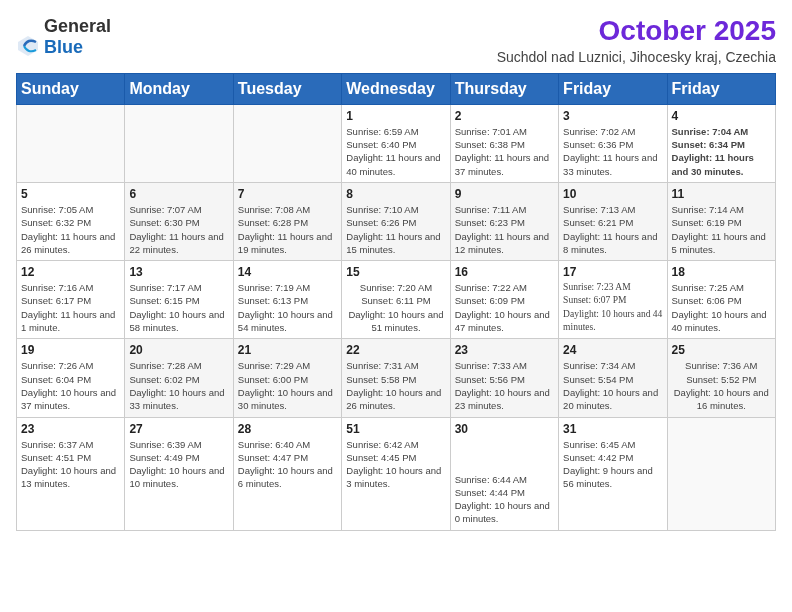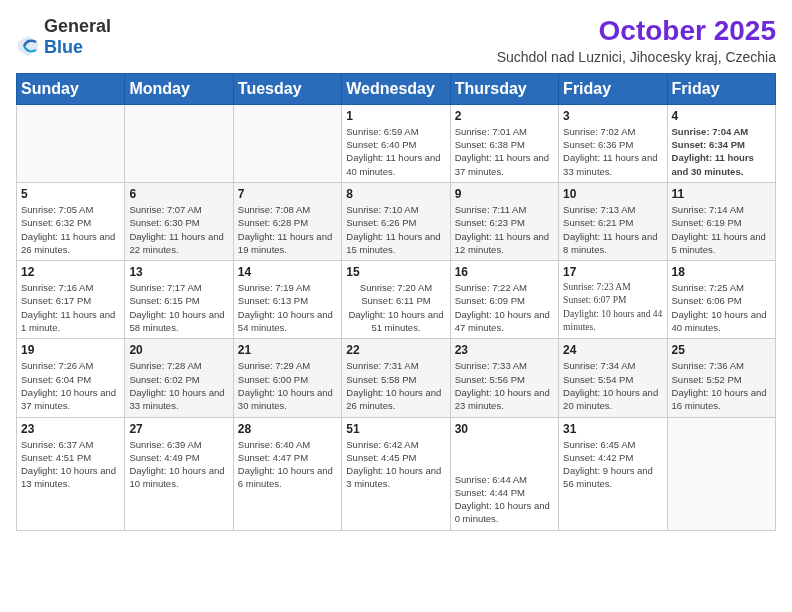--- a/index.html
+++ b/index.html
@@ -277,21 +277,21 @@
 Daylight: 10 hours and 23 minutes.</div>
         </td>
         <td>
           <div class="day-number">24</div>
           <div class="day-info" style="white-space: pre-line;">Sunrise: 7:34 AM
 Sunset: 5:54 PM
 Daylight: 10 hours and 20 minutes.</div>
         </td>
         <td>
           <div class="day-number">25</div>
-          <div class="day-info" style="white-space: pre-line;">Sunrise: 7:36 AM
+          <div class="day-info" style="white-space: pre-line; text-align: center;">Sunrise: 7:36 AM
 Sunset: 5:52 PM
 Daylight: 10 hours and 16 minutes.</div>
         </td>
       </tr>
       <tr>
         <td>
           <div class="day-number">23</div>
           <div class="day-info" style="white-space: pre-line;">Sunrise: 6:37 AM
 Sunset: 4:51 PM
 Daylight: 10 hours and 13 minutes.</div>

